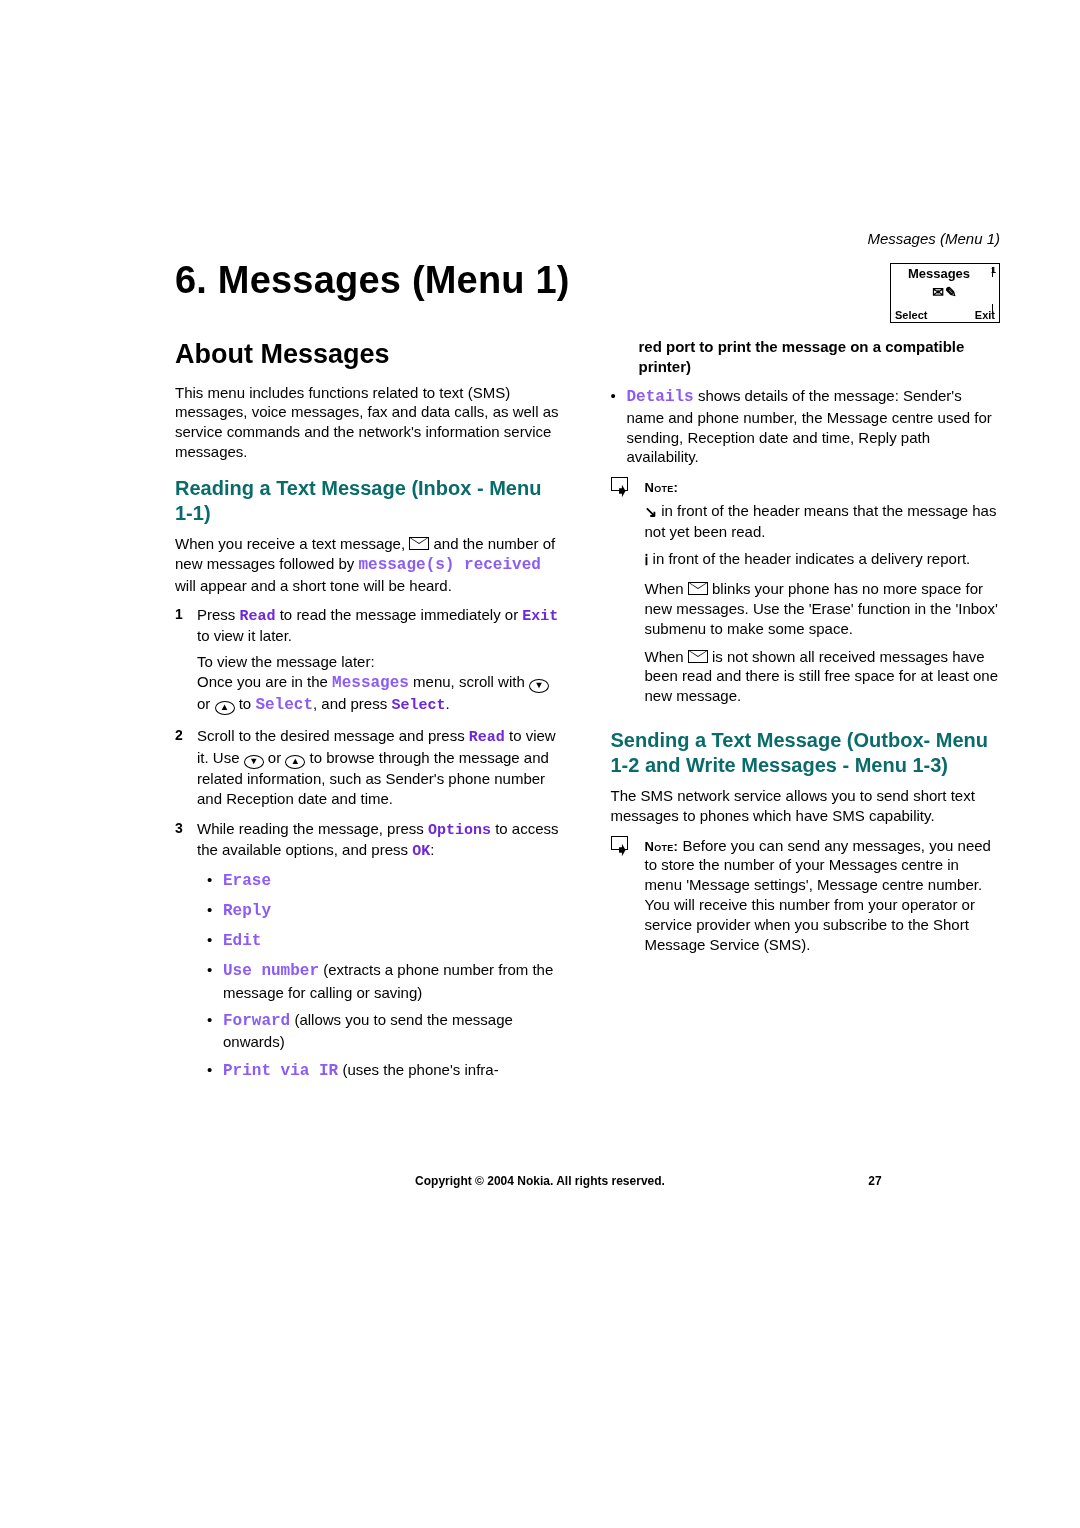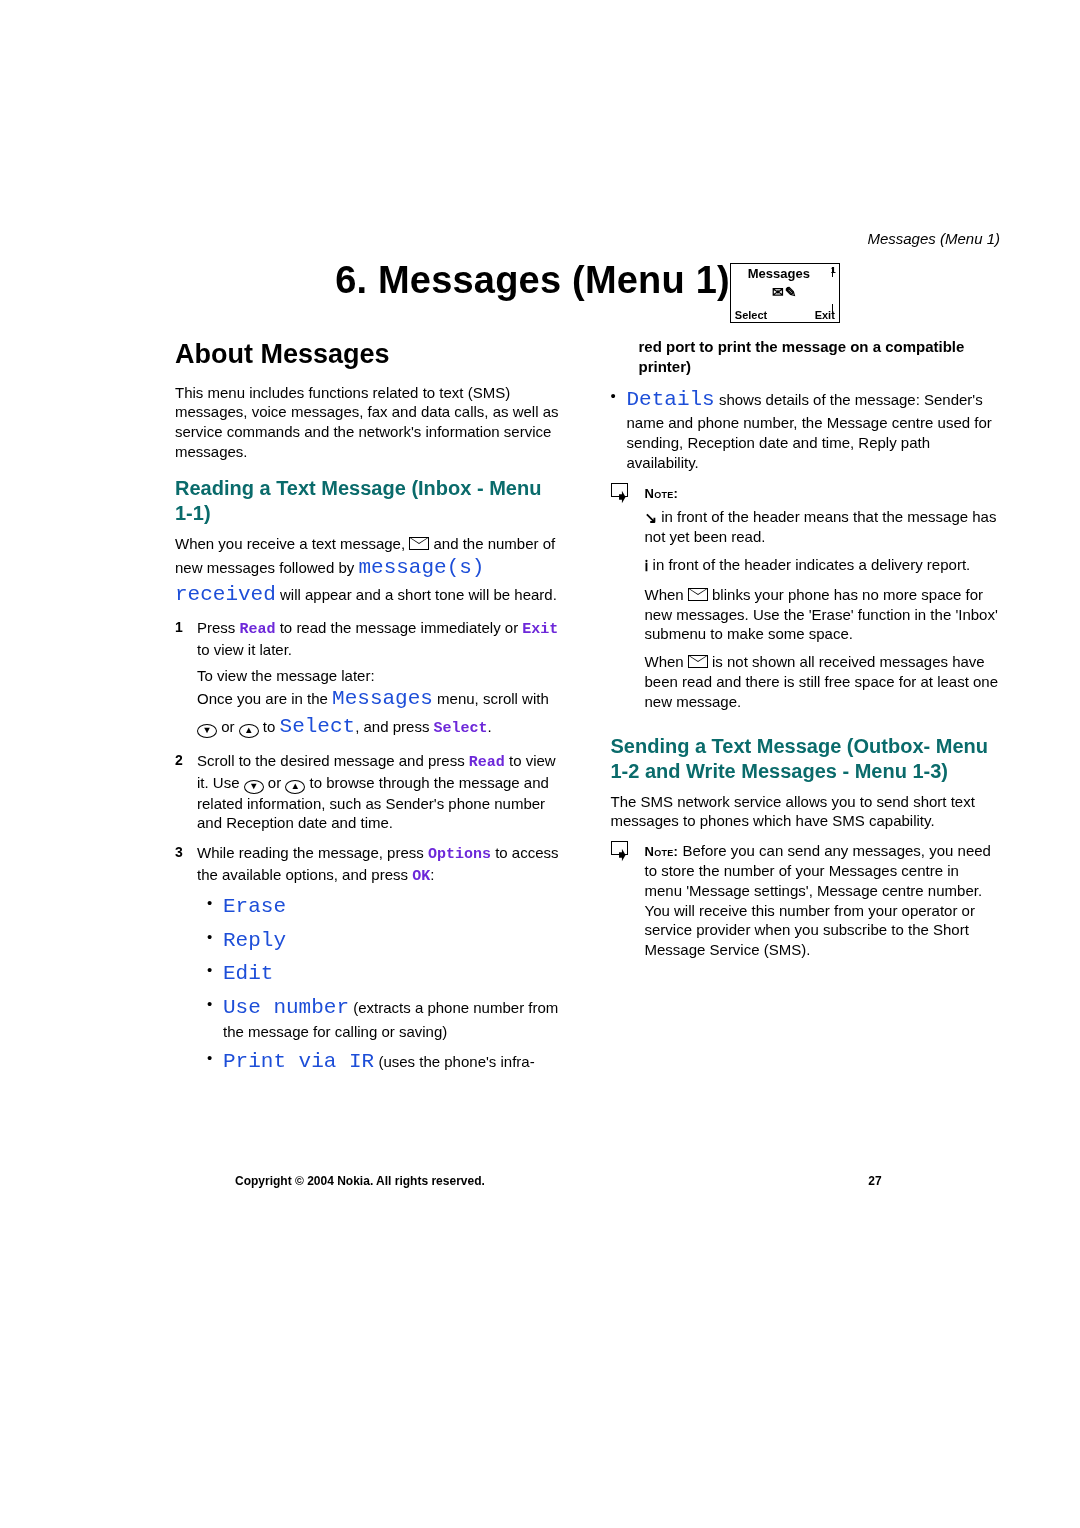--- a/index.html
+++ b/index.html
@@ -16,21 +16,21 @@
     padding: 230px 80px 0 175px;
   }
   .running-header {
     text-align: right;
     font-style: italic;
     font-size: 15px;
     margin-bottom: 12px;
   }
   .title-row {
     display: flex;
-    justify-content: center;
+    justify-content: space-between;
     align-items: flex-start;
   }
   h1.chapter {
     font-family: "Trebuchet MS", Verdana, sans-serif;
     font-size: 38px;
     font-weight: 700;
     margin: 0 0 35px 0;
     letter-spacing: 0.2px;
   }
   .phone-screen {
@@ -115,21 +115,21 @@
   }
   h3.sub {
     font-family: "Trebuchet MS", Verdana, sans-serif;
     font-size: 20px;
     font-weight: 700;
     color: #0a6b6b;
     margin: 14px 0 8px 0;
     line-height: 1.25;
   }
   p { margin: 0 0 9px 0; }
-  .mono { font-family: "Courier New", monospace; color: #1d4ed8; font-size: 21px; }
+  .mono { font-family: "Courier New", monospace; color: #8b5cf6; font-size: 16px; font-weight: bold; }
   .mono-bold { font-family: "Courier New", monospace; color: #6d28d9; font-weight: 700; font-size: 15px; }
 
   ol.steps {
     list-style: none;
     padding: 0;
     margin: 8px 0;
     counter-reset: step;
   }
   ol.steps > li {
     counter-increment: step;
@@ -157,21 +157,21 @@
     position: relative;
     padding-left: 16px;
     margin-bottom: 8px;
   }
   ul.bullets > li::before {
     content: "•";
     position: absolute;
     left: 0;
     top: 0;
   }
-  ul.bullets.tight > li { margin-bottom: 6px; }
+  ul.bullets.tight > li { margin-bottom: 6px; margin-top: 8px; }
 
   .key {
     display: inline-block;
     border: 1.3px solid #000;
     border-radius: 50%;
     width: 18px;
     height: 12px;
     line-height: 9px;
     text-align: center;
     font-size: 10px;
@@ -261,21 +261,21 @@
   .footer {
     position: absolute;
     left: 175px;
     right: 175px;
     bottom: 340px;
     font-size: 12px;
     font-weight: 700;
     display: flex;
     justify-content: space-between;
   }
-  .footer .center { flex: 1 1 auto; }
+  .footer .center { flex: 1 1 auto; text-align: center; }
   .footer .pg { width: 60px; text-align: center; }
   .footer .spacer { width: 60px; }
 </style>
 </head>
 <body>
 
 <div class="page">
 
   <div class="running-header">Messages (Menu 1)</div>
 
@@ -318,20 +318,21 @@
         <li>
           <span>Scroll to the desired message and press </span><span class="mono-bold">Read</span><span> to view it. Use </span><span class="key">▾</span><span> or </span><span class="key">▴</span><span> to browse through the message and related information, such as Sender's phone number and Reception date and time.</span>
         </li>
         <li>
           <span>While reading the message, press </span><span class="mono-bold">Options</span><span> to access the available options, and press </span><span class="mono-bold">OK</span><span>:</span>
           <ul class="bullets tight">
             <li><span class="mono">Erase</span></li>
             <li><span class="mono">Reply</span></li>
             <li><span class="mono">Edit</span></li>
             <li><span class="mono">Use number</span><span> (extracts a phone number from the message for calling or saving)</span></li>
+            <li><span class="mono">Forward</span><span>  (allows you to send the message onwards)</span></li>
             <li><span class="mono">Print via IR</span><span>  (uses the phone's infra-</span></li>
           </ul>
         </li>
       </ol>
     </div>
 
     <div class="col">
       <p style="padding-left:28px;font-weight:bold;">red port to print the message on a compatible printer)</p>
       <ul class="bullets" style="margin-left:0;">
         <li><span class="mono">Details</span><span>  shows details of the message: Sender's name and phone number, the Message centre used for sending, Reception date and time, Reply path availability.</span></li>

